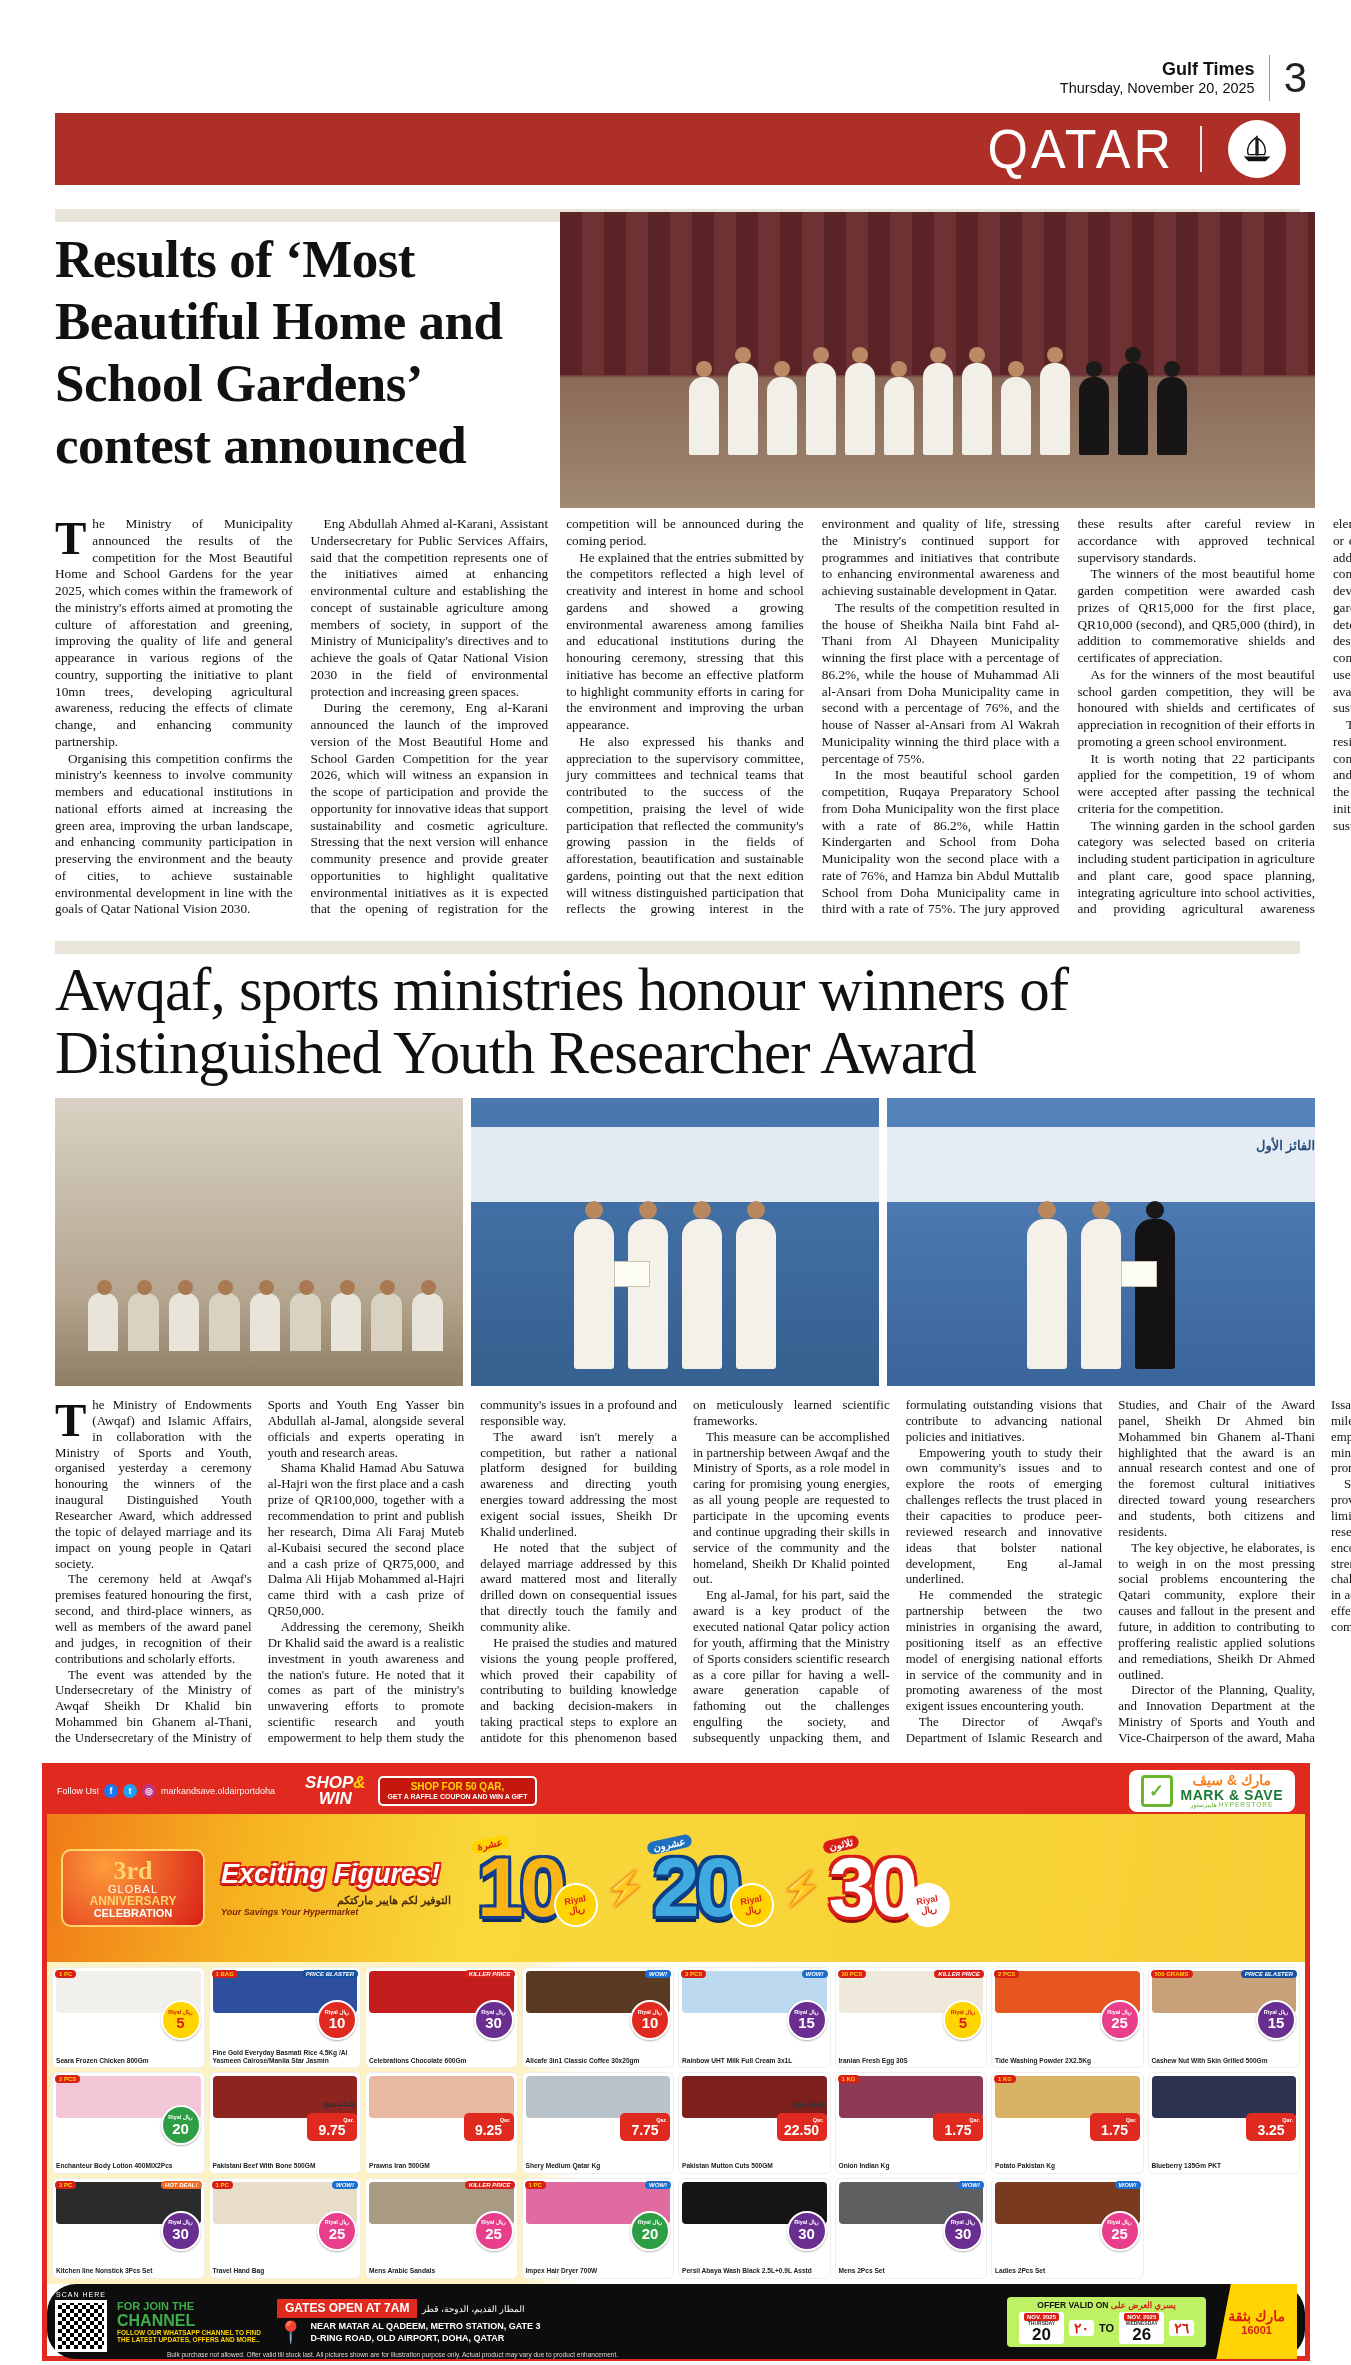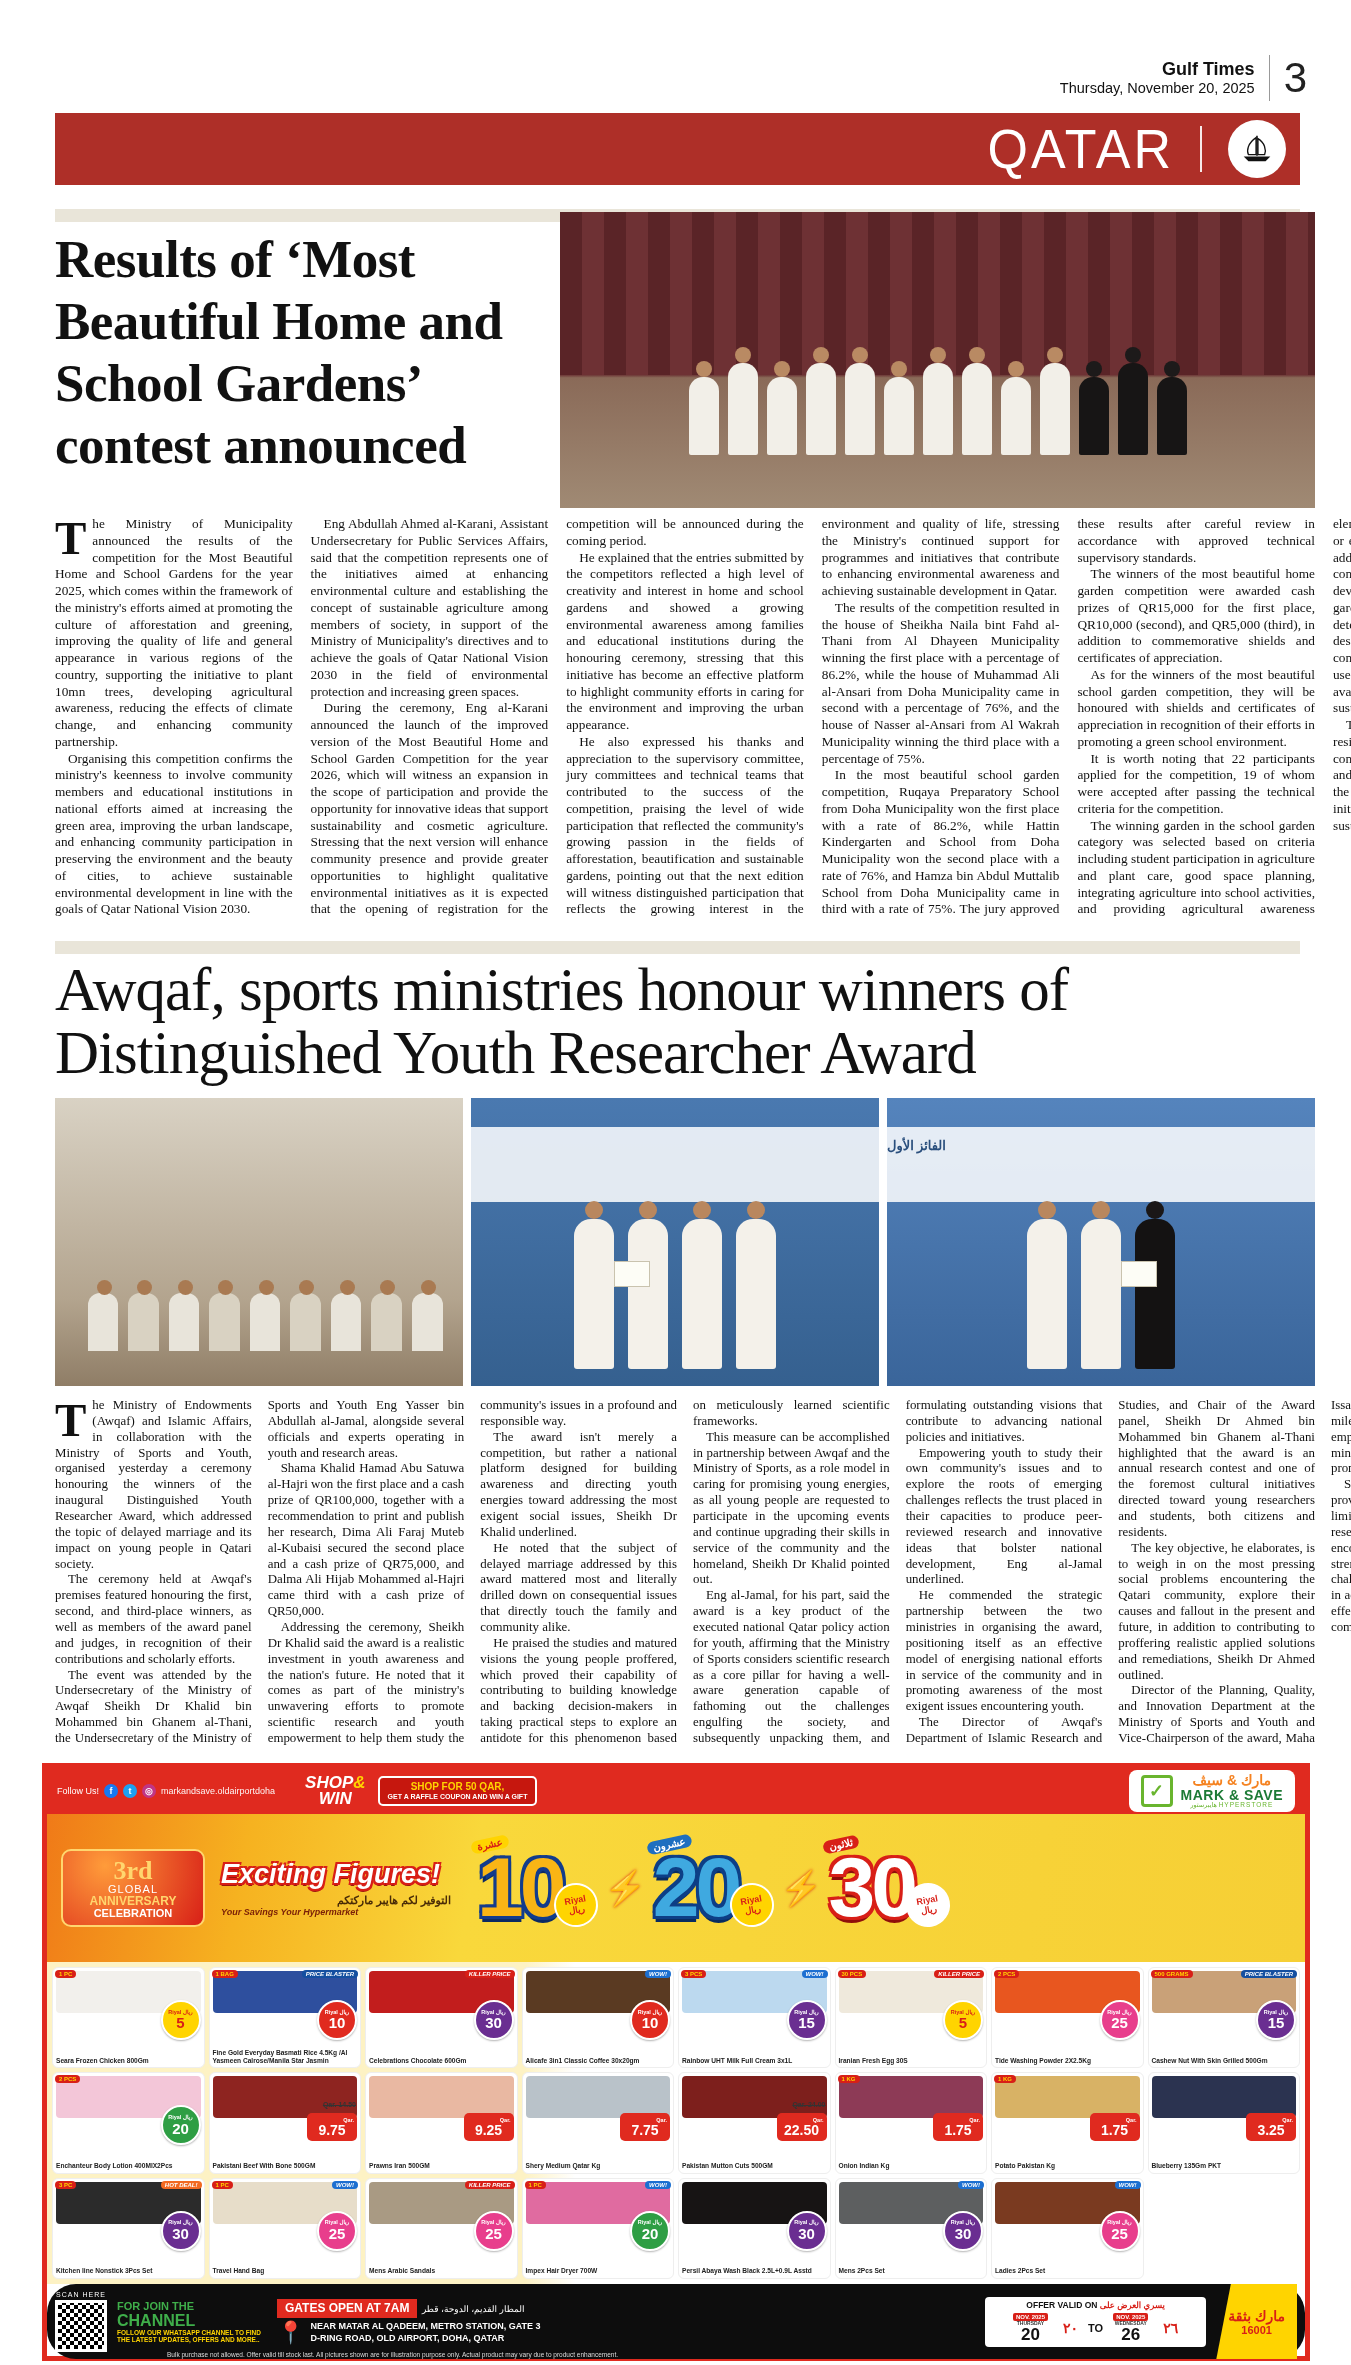--- a/index.html
+++ b/index.html
@@ -44,21 +44,21 @@
   .a2-headline{position:absolute;left:55px;top:958px;width:1280px;font-size:61px;font-weight:400;
                line-height:1.04;letter-spacing:-1px;transform-origin:left top;}
   .a2-photo1{left:55px;top:1098px;width:408px;height:288px;background:linear-gradient(#d9d2c4,#b3a48e 70%,#8f7d66);}
   .room-row{position:absolute;left:8%;right:5%;bottom:12%;display:flex;gap:10px;align-items:flex-end;}
   .seated{width:34px;height:58px;background:#e8e4da;border-radius:12px 12px 0 0;position:relative;}
   .seated:before{content:"";position:absolute;top:-13px;left:9px;width:15px;height:15px;border-radius:50%;background:#a97a52;}
   .seated.robe2{background:#d9d2c2;}
   .a2-photo2{left:471px;top:1098px;width:408px;height:288px;background:linear-gradient(#4a79b0,#35608f);}
   .a2-photo3{left:887px;top:1098px;width:428px;height:288px;background:linear-gradient(#5584bd,#3a659a);}
   .backdrop-band{position:absolute;left:0;right:0;top:10%;height:26%;background:rgba(255,255,255,.85);}
-  .backdrop-text{position:absolute;left:0;right:0;top:14%;text-align:left;font-size:13px;color:#2a4f7d;font-weight:bold;}
+  .backdrop-text{position:absolute;left:0;right:0;top:14%;text-align:right;font-size:13px;color:#2a4f7d;font-weight:bold;}
   .stand-row{position:absolute;left:0;right:0;bottom:6%;display:flex;justify-content:center;gap:14px;align-items:flex-end;}
   .stand{width:40px;height:150px;background:#f4f1ea;border-radius:17px 17px 3px 3px;position:relative;}
   .stand:before{content:"";position:absolute;top:-18px;left:11px;width:18px;height:18px;border-radius:50%;background:#b9875e;}
   .stand.black{background:#141212;}
   .stand.black:before{background:#1a1717;}
   .cert{position:absolute;top:42px;left:-14px;width:34px;height:24px;background:#fdfdf6;border:1px solid #c9c3ae;}
   
   .ad{position:absolute;left:42px;top:1763px;width:1268px;height:598px;border:5px solid #e02a1f;
       box-sizing:border-box;background:#fff;font-family:"Liberation Sans",sans-serif;}
   .ad-top{height:46px;background:#e02a1f;display:flex;align-items:center;gap:12px;padding:0 10px;color:#fff;}
@@ -135,21 +135,21 @@
   .join{line-height:1.1;width:150px;}
   .join .j1{color:#3fae4a;font-weight:bold;font-size:11px;}
   .join .j2{color:#3fae4a;font-weight:bold;font-size:16px;}
   .join .jsub{color:#ffd400;font-size:6.5px;font-weight:bold;}
   .gates-wrap{line-height:1.2;}
   .gates{display:inline-block;background:#e02a1f;color:#fff;font-weight:bold;font-size:12px;padding:2px 8px;}
   .addr{display:flex;gap:6px;align-items:center;margin-top:2px;}
   .pin{font-size:22px;color:#fff;}
   .addr-lines{font-size:9px;font-weight:bold;line-height:1.25;}
   .addr-ar{font-size:9px;color:#fff;text-align:right;}
-  .valid{margin-left:auto;background:#ffffff;border-radius:4px;padding:3px 23px;color:#111;text-align:center;}
+  .valid{margin-left:auto;background:#bef264;border-radius:4px;padding:3px 12px;color:#111;text-align:center;}
   .valid-head{font-size:8.5px;font-weight:bold;}
   .valid-head .ar{color:#d81f17;}
   .dates{display:flex;align-items:center;gap:5px;margin-top:2px;}
   .datecard{background:#fff;border-radius:3px;padding:1px 5px;line-height:1;text-align:center;}
   .datecard .mo{background:#d81f17;color:#fff;font-size:6px;font-weight:bold;padding:1px 3px;border-radius:2px;}
   .datecard .wd{font-size:5px;font-weight:bold;color:#333;}
   .datecard .dy{font-size:17px;font-weight:bold;}
   .datecard .dyar{font-size:14px;font-weight:bold;color:#d81f17;}
   .tolbl{font-weight:bold;font-size:11px;}
   .conf{background:#ffd400;height:100%;display:flex;flex-direction:column;justify-content:center;align-items:center;

